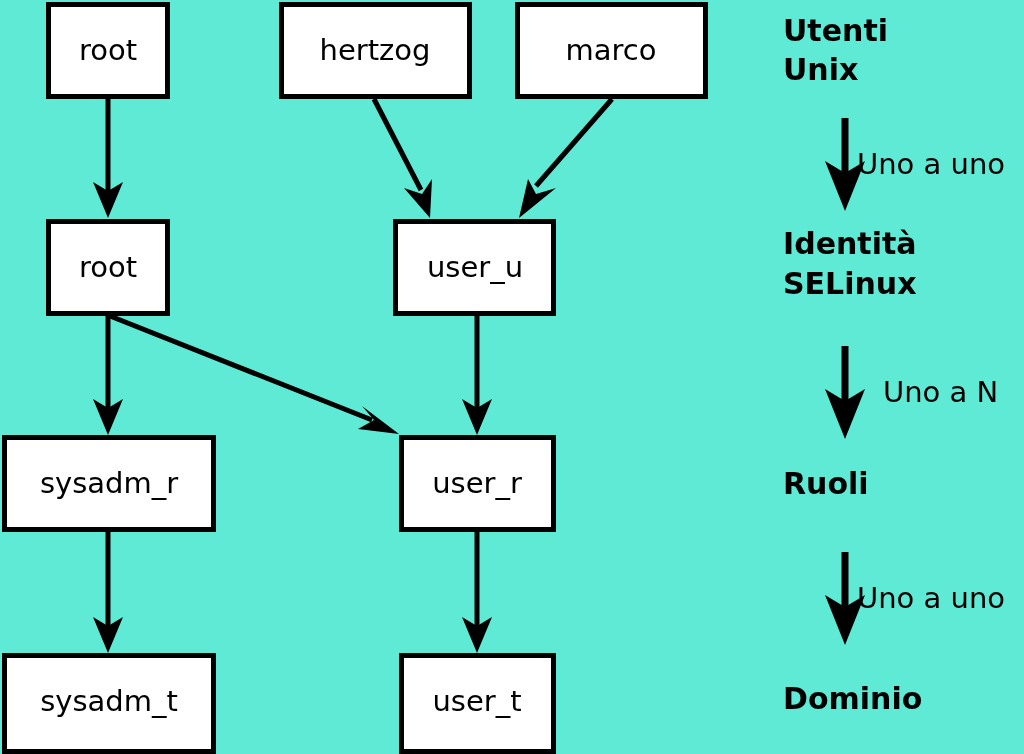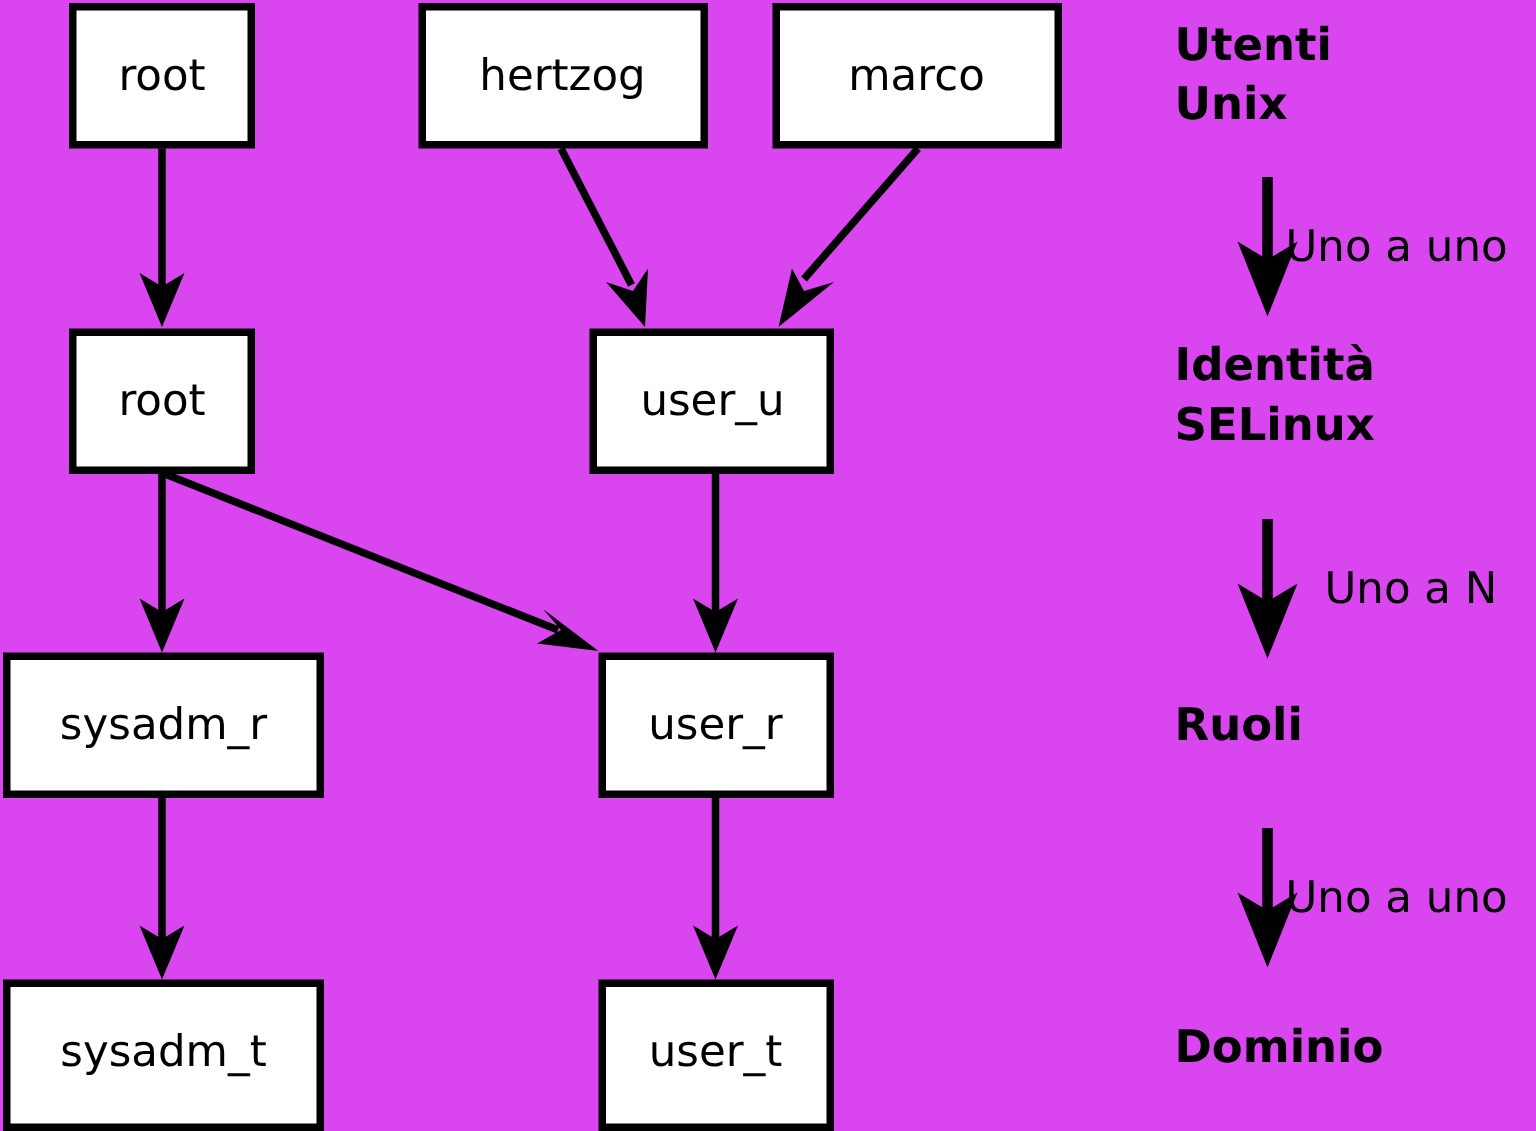--- a/index.html
+++ b/index.html
@@ -4,21 +4,21 @@
 <style>
   html, body {
     margin: 0;
     padding: 0;
     background: #ffffff;
   }
   #diagram-root {
     position: relative;
     width: 1024px;
     height: 754px;
-    background: #d946ef;
+    background: #5eead4;
     overflow: hidden;
     font-family: "DejaVu Sans", sans-serif;
   }
   svg#diagram-canvas {
     position: absolute;
     left: 0;
     top: 0;
     width: 1024px;
     height: 754px;
     display: block;

